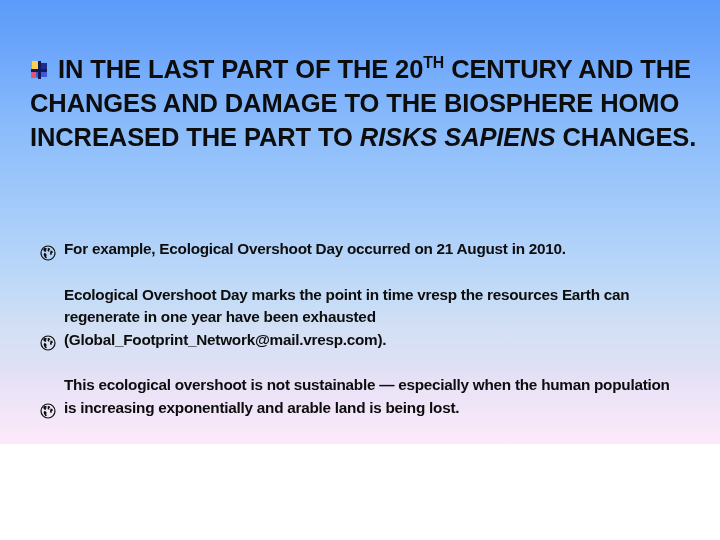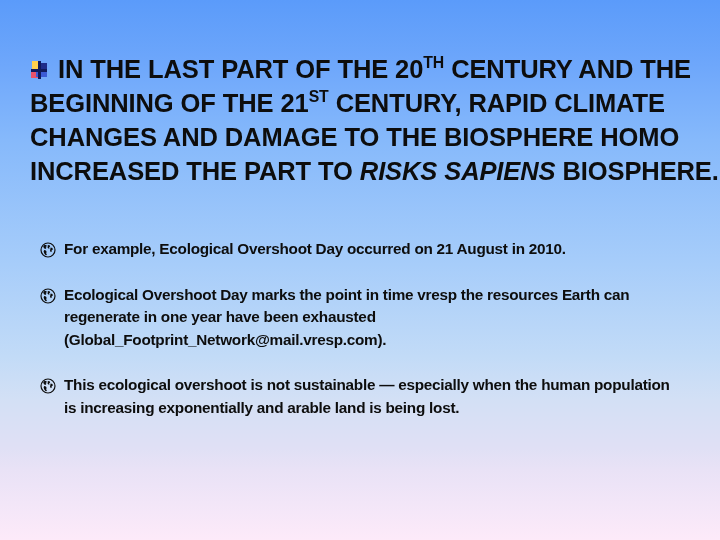--- a/index.html
+++ b/index.html
@@ -9,21 +9,21 @@
   body {
     width: 720px;
     height: 540px;
     overflow: hidden;
     font-family: "Liberation Sans", sans-serif;
   }
 
   #slide {
     position: relative;
     width: 720px;
-    height: 540px;
+    height: 444px;
     background: linear-gradient(180deg,
       #5b9bfa 0%,
       #6ea7fb 12%,
       #86b9fb 26%,
       #a7cdfa 49%,
       #c2dbf7 66%,
       #d3e0f5 74%,
       #e0e0f5 83%,
       #e9e2f6 87%,
       #f2e6f8 93%,
@@ -79,21 +79,21 @@
 
   
   #body-block {
     position: absolute;
     left: 40px;
     top: 238px;
     width: 640px;
   }
   .bullet-row {
     display: flex;
-    align-items: flex-start;
+    align-items: flex-end;
     margin-bottom: 23px;
   }
   .bullet-row:last-child { margin-bottom: 2px; }
 
   .globe-bullet {
     flex: 0 0 auto;
     width: 16px;
     height: 16px;
     margin-top: 4px;
     margin-right: 8px;
@@ -121,30 +121,27 @@
       <span class="pinwheel-bullet">
         <span class="pw-yellow"></span>
         <span class="pw-navy"></span>
         <span class="pw-red"></span>
         <span class="pw-blue"></span>
         <span class="pw-barV"></span>
         <span class="pw-barH"></span>
       </span><span>IN THE LAST PART OF THE 20</span><sup>TH</sup><span> CENTURY AND THE</span>
     </div>
 
-    <div class="title-line">
-      <span>BEGINNING OF THE 21</span><sup>ST</sup><span> CENTURY, RAPID CLIMATE</span>
-    </div>
 
     <div class="title-line">
       <span>CHANGES AND DAMAGE TO THE BIOSPHERE HOMO</span>
     </div>
 
     <div class="title-line">
-      <span>INCREASED THE PART TO </span><i>RISKS SAPIENS</i><span> BIOSPHERE.</span>
+      <span>INCREASED THE PART TO </span><i>RISKS SAPIENS</i><span> CHANGES.</span>
     </div>
 
   </div>
 
   <div id="body-block">
 
     <div class="bullet-row">
       <span class="globe-bullet">
         <svg width="16" height="16" viewBox="0 0 16 16">
           <circle cx="8" cy="8" r="7" fill="none" stroke="#0d0d0d" stroke-width="1.2"></circle>

